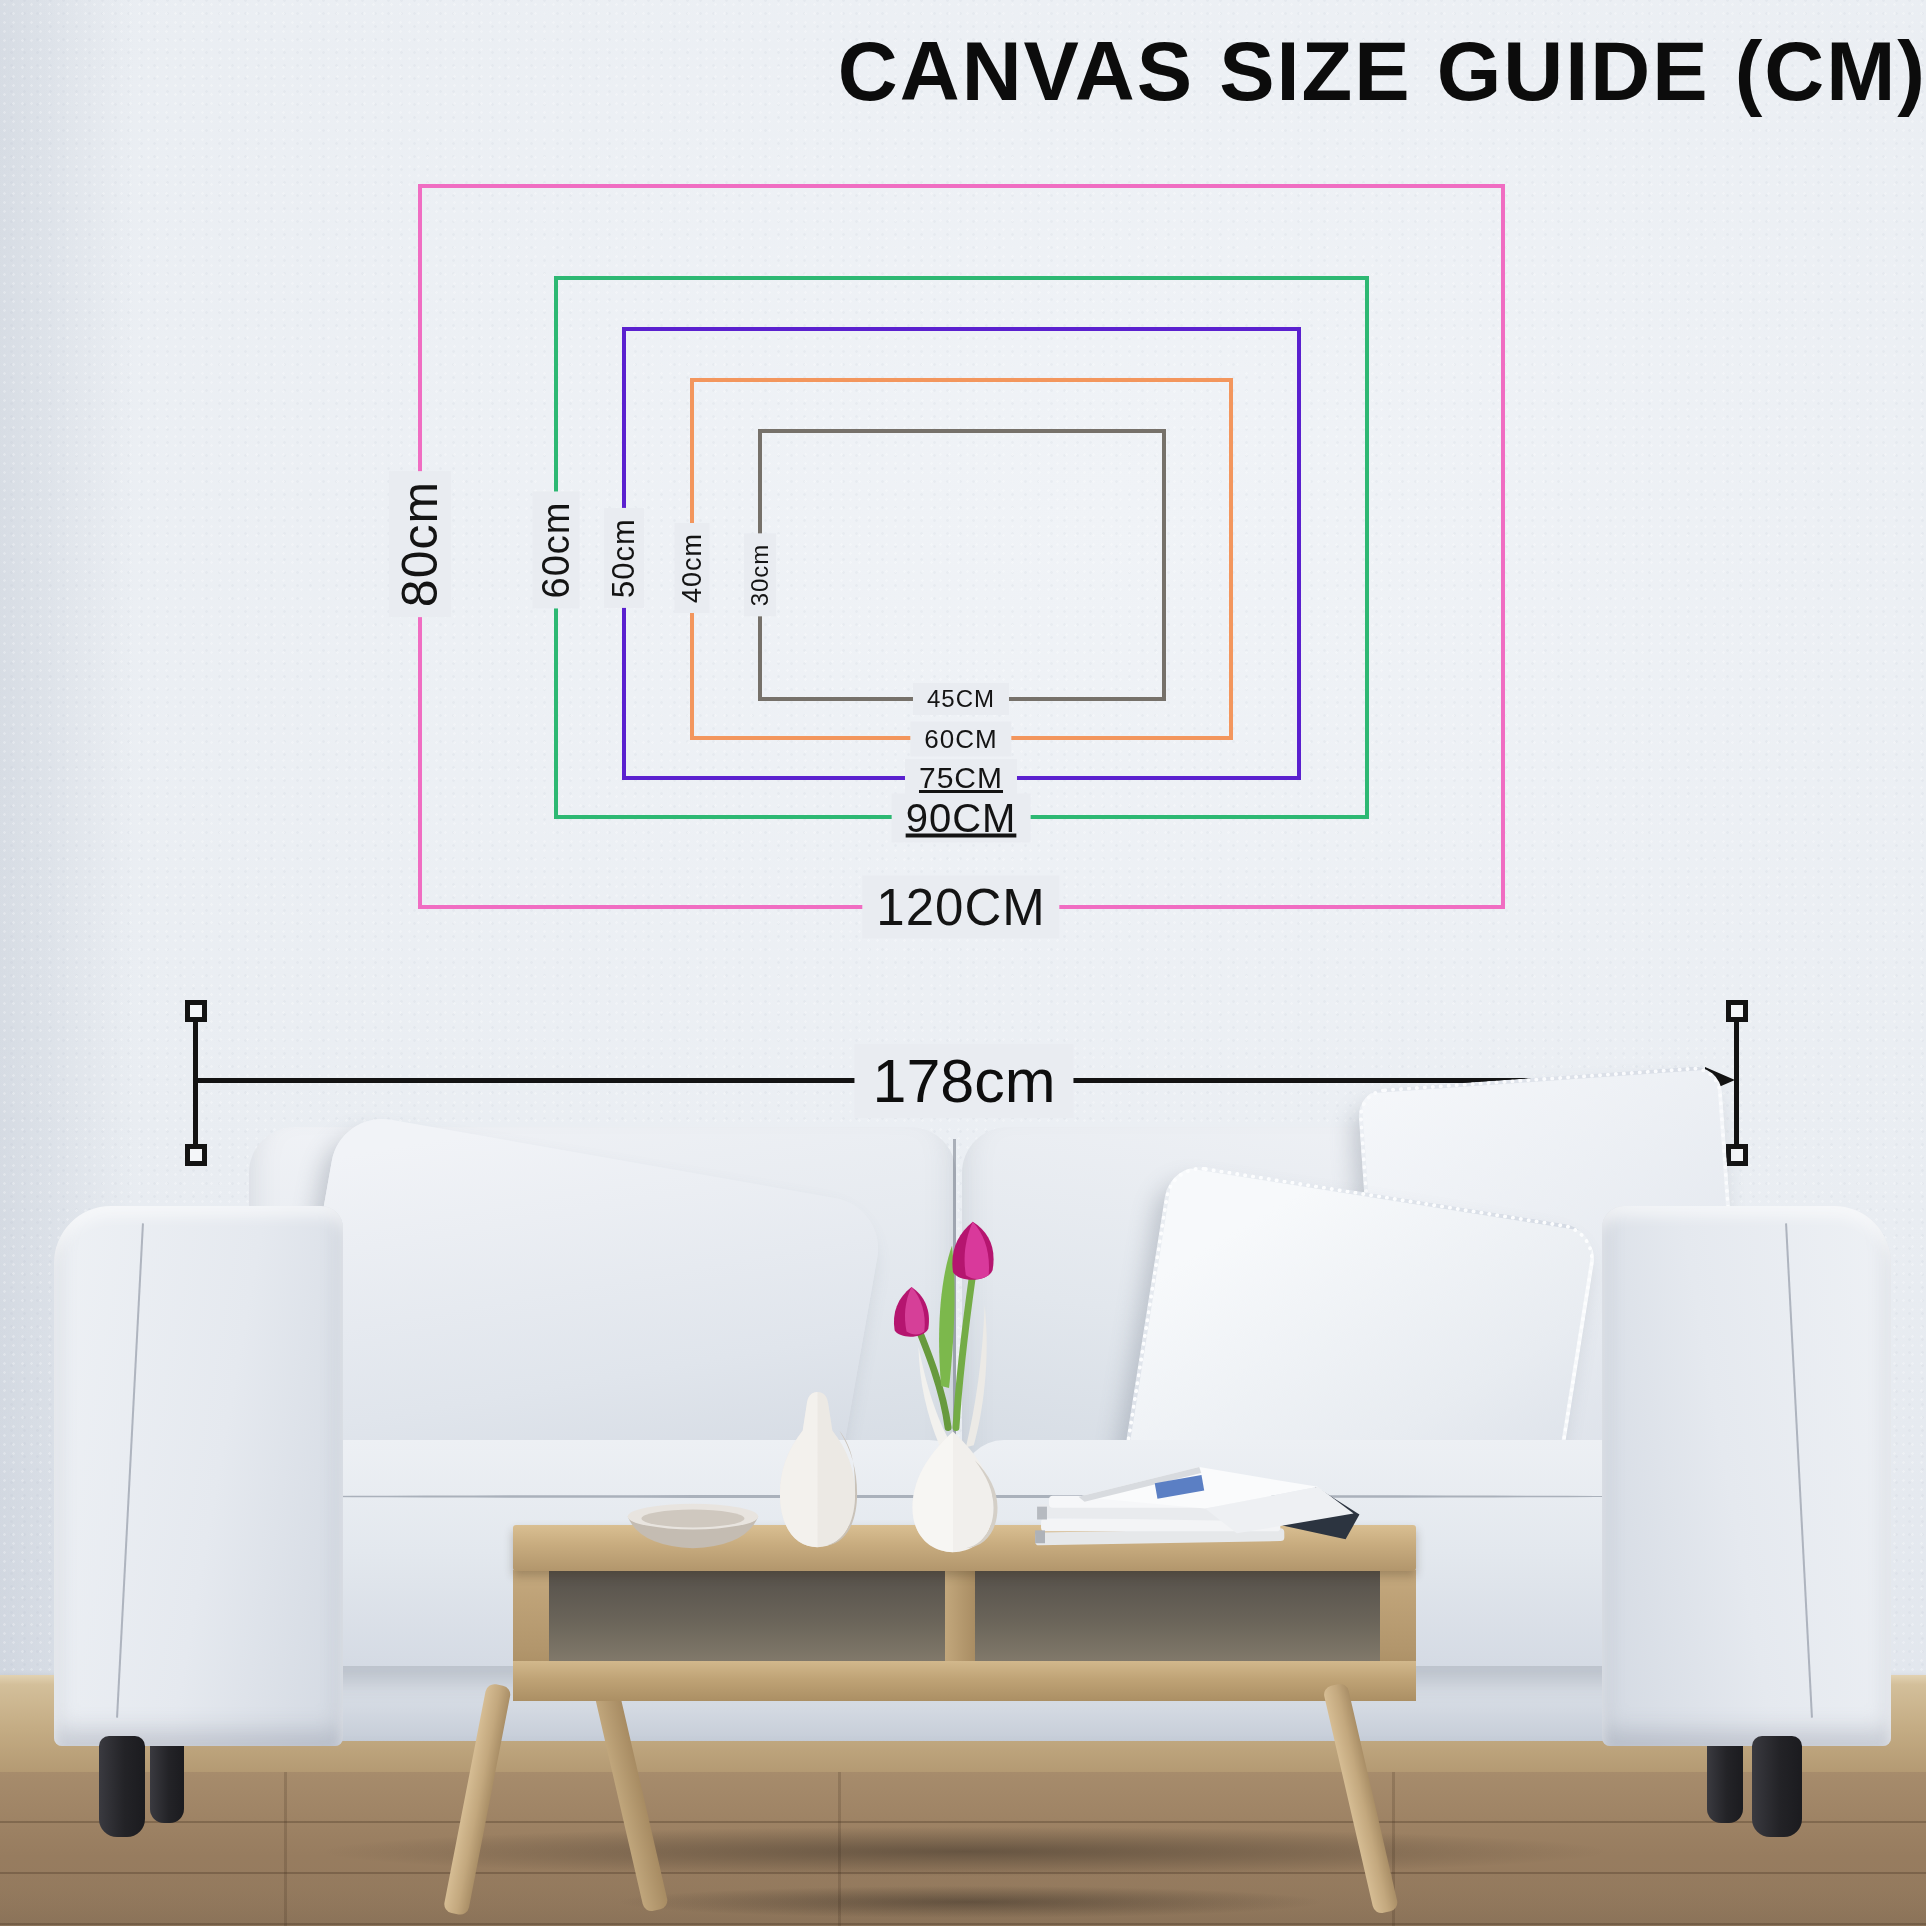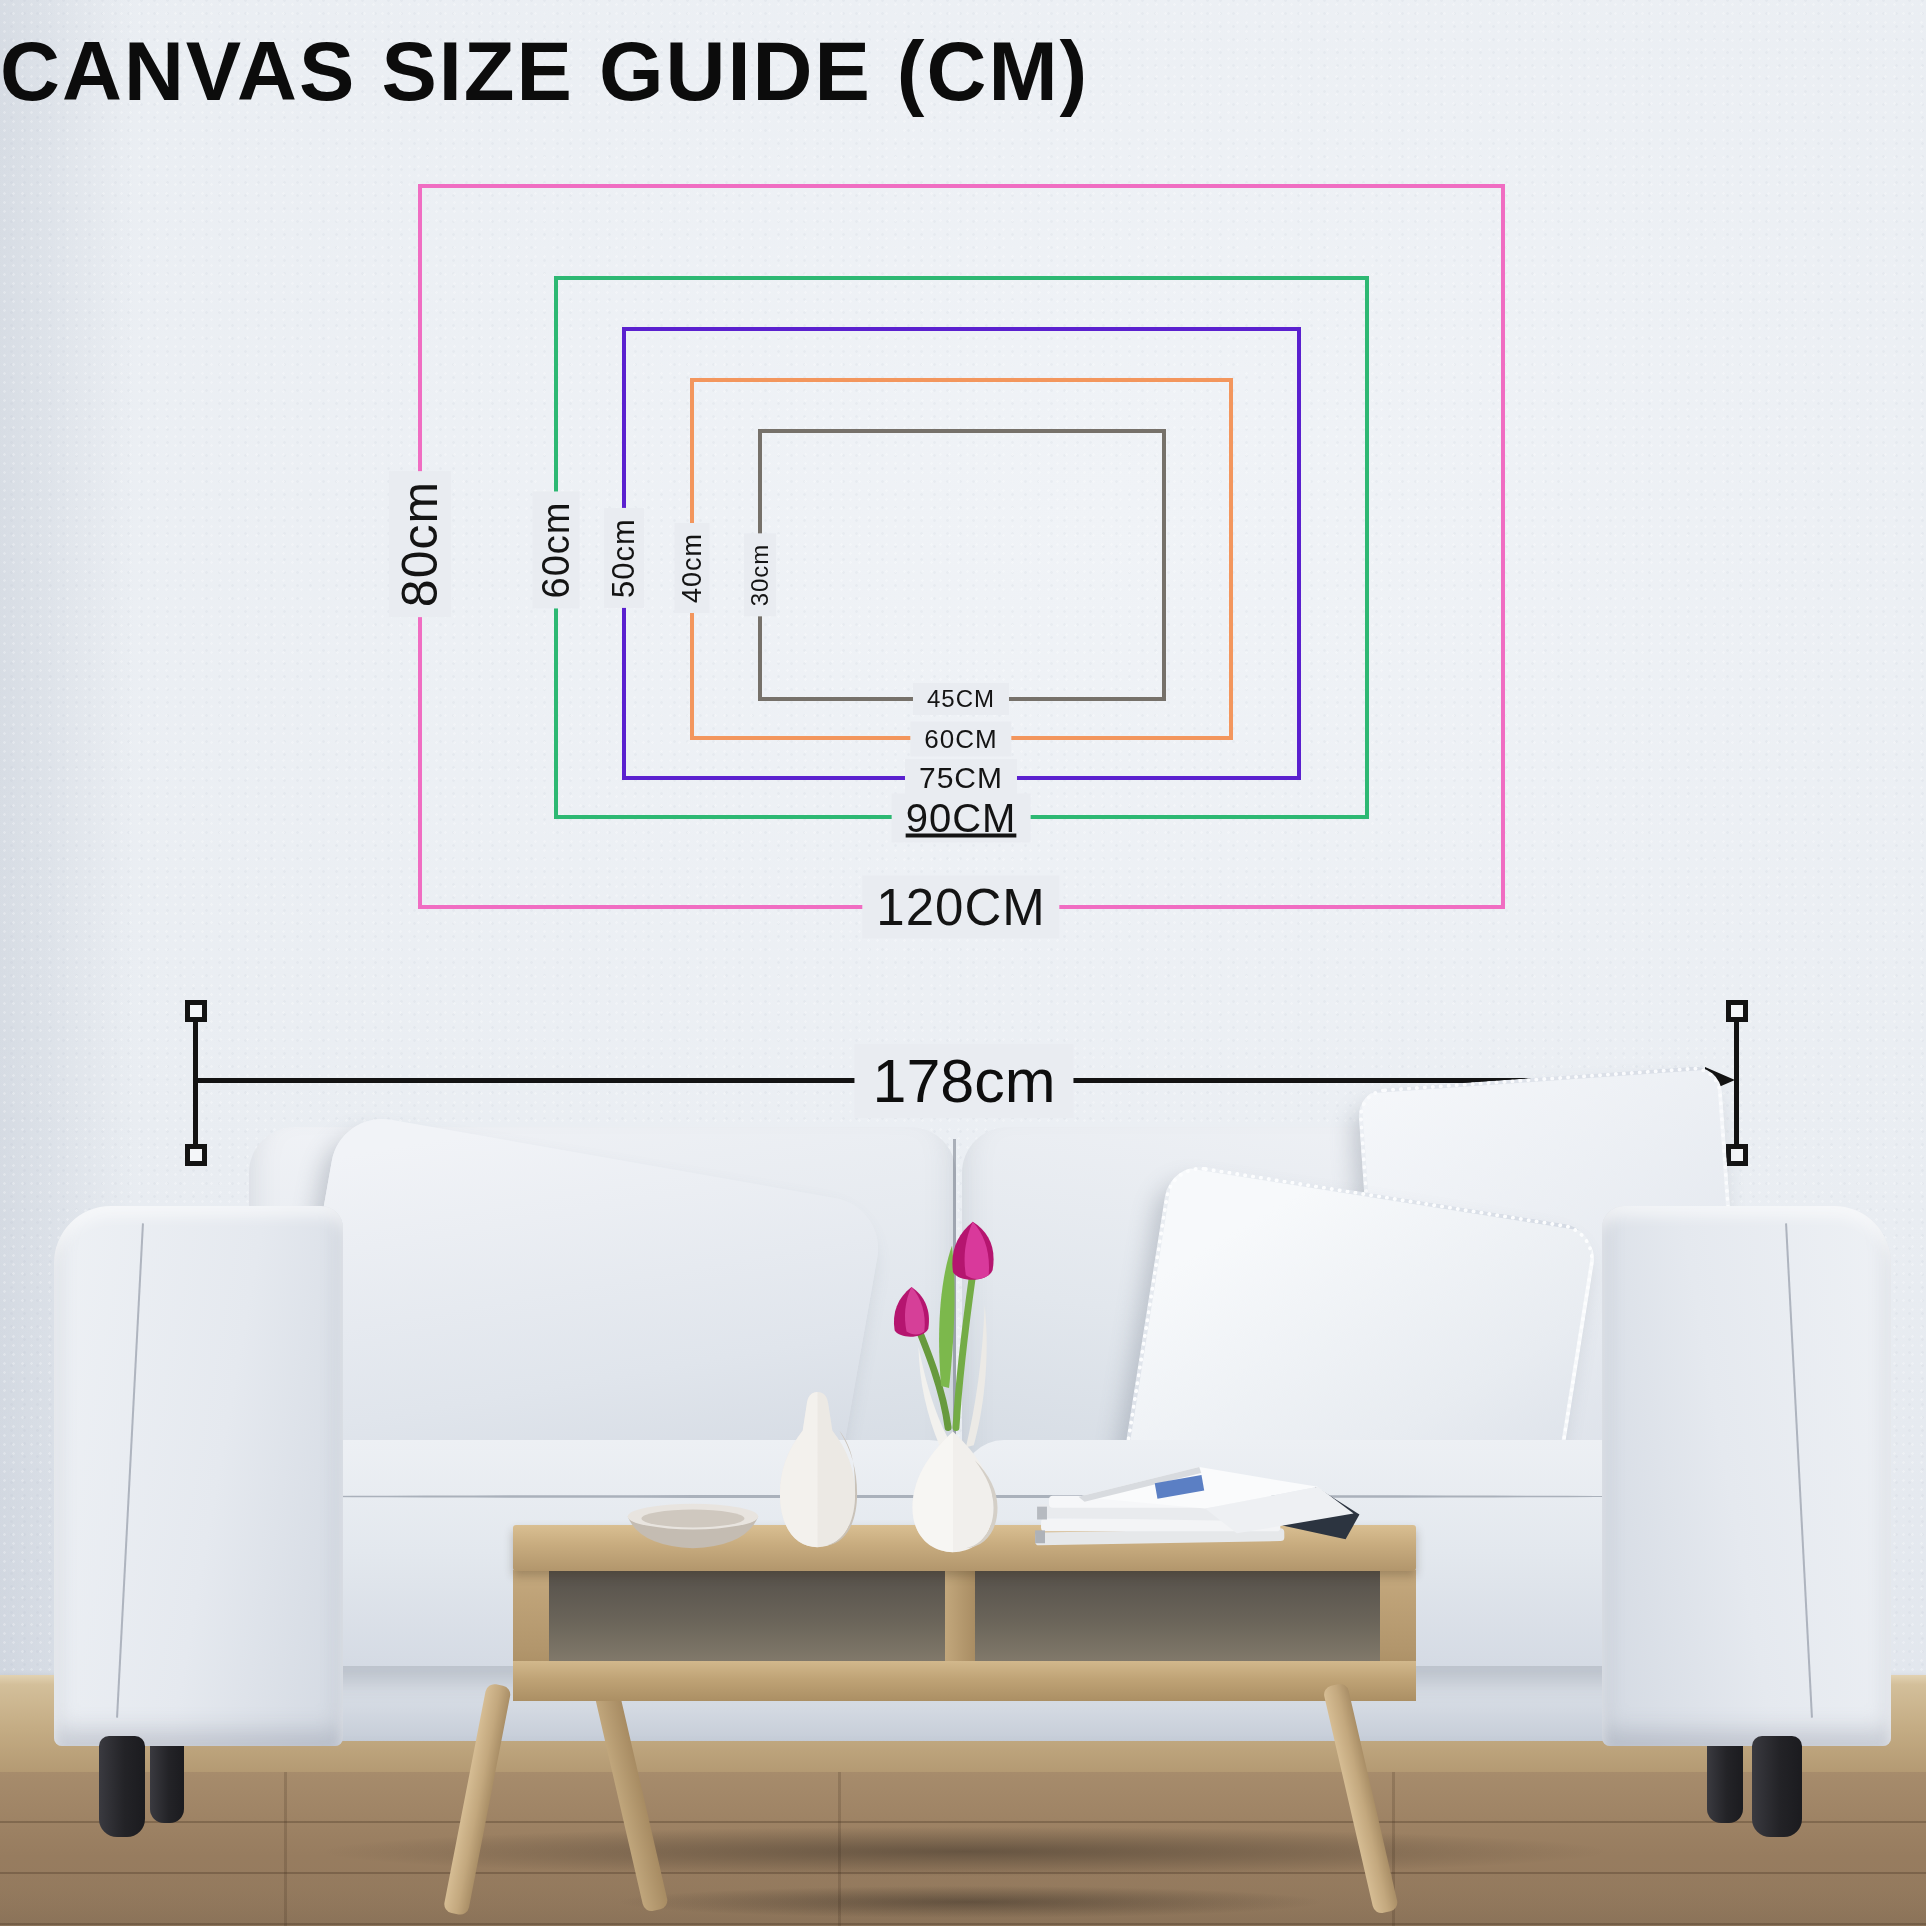--- a/index.html
+++ b/index.html
@@ -37,21 +37,21 @@
     left:0;top:1772px;width:1927px;height:154px;
     background:
       repeating-linear-gradient(90deg, transparent 0 284px, rgba(62,44,28,.20) 284px 287px, transparent 287px 554px),
       repeating-linear-gradient(180deg, transparent 0 49px, rgba(62,44,28,.30) 49px 51px),
       linear-gradient(180deg,#a78c6c 0%, #977c5f 55%, #88705300 100%),
       linear-gradient(180deg,#a1876a,#8a7258);
   }
 
   
   #page-title{
-    left:0;top:24px;width:1927px;text-align:left;
+    left:0;top:24px;width:1927px;text-align:right;
     font-size:83px;font-weight:800;letter-spacing:2px;color:#0c0c0c;
   }
 
   
   .canvas-rect{position:absolute;border-style:solid;border-width:4px;}
   .w-label{
     position:absolute;transform:translate(-50%,-50%);
     background:var(--wall);padding:2px 14px;white-space:nowrap;
     color:var(--ink);letter-spacing:1px;
   }
@@ -152,21 +152,21 @@
 <div id="page-title" class="abs">CANVAS SIZE GUIDE (CM)</div>
 
 <div id="canvas-guide">
     <div class="canvas-rect abs" style="left: 418px; top: 184px; width: 1079px; height: 717px; border-color: rgb(240, 109, 194);"></div>
     <span class="w-label" style="left: 961px; top: 907px; font-size: 51px;">120CM</span>
     <span class="h-label" style="left: 420px; top: 544px; font-size: 50px;">80cm</span>
     <div class="canvas-rect abs" style="left: 554px; top: 276px; width: 807px; height: 535px; border-color: rgb(45, 184, 115);"></div>
     <span class="w-label" style="left: 961px; top: 818px; font-size: 40px; text-decoration: underline;">90CM</span>
     <span class="h-label" style="left: 556px; top: 550px; font-size: 38px;">60cm</span>
     <div class="canvas-rect abs" style="left: 622px; top: 327px; width: 671px; height: 445px; border-color: rgb(90, 32, 207);"></div>
-    <span class="w-label" style="left: 961px; top: 778px; font-size: 30px;">75CM</span>
+    <span class="w-label" style="left: 961px; top: 778px; font-size: 30px; text-decoration: underline;">75CM</span>
     <span class="h-label" style="left: 624px; top: 558px; font-size: 31px;">50cm</span>
     <div class="canvas-rect abs" style="left: 690px; top: 378px; width: 535px; height: 354px; border-color: rgb(243, 150, 93);"></div>
     <span class="w-label" style="left: 961px; top: 739px; font-size: 26px;">60CM</span>
     <span class="h-label" style="left: 692px; top: 568px; font-size: 27px;">40cm</span>
     <div class="canvas-rect abs" style="left: 758px; top: 429px; width: 400px; height: 264px; border-color: rgb(118, 113, 106);"></div>
     <span class="w-label" style="left: 961px; top: 699px; font-size: 24px;">45CM</span>
     <span class="h-label" style="left: 760px; top: 575px; font-size: 24px;">30cm</span>
   </div>
 
 <div id="measurement">

